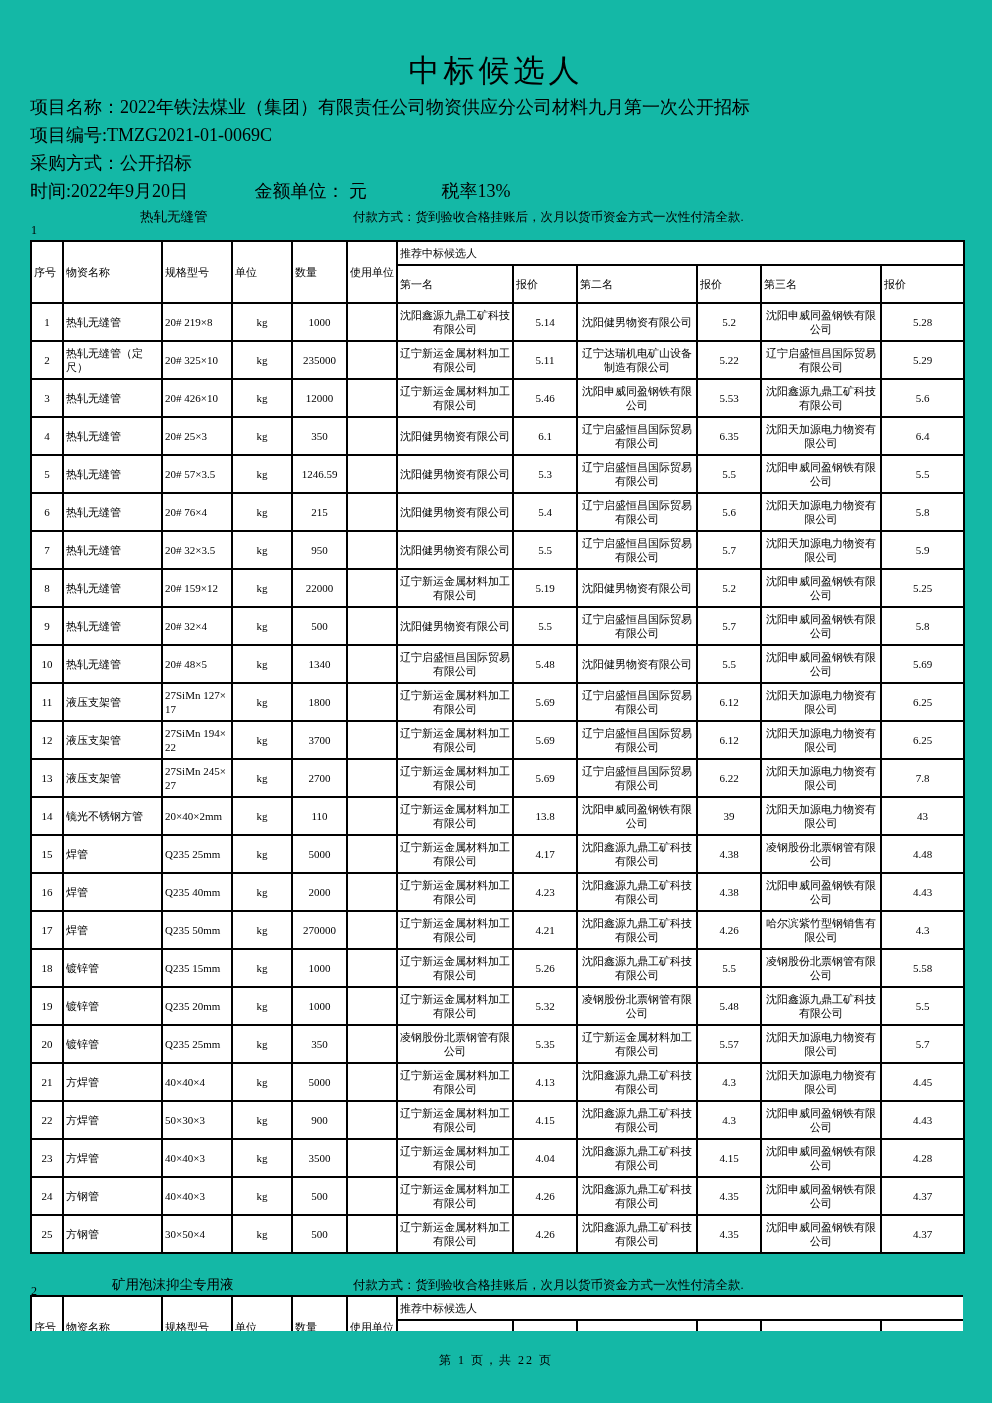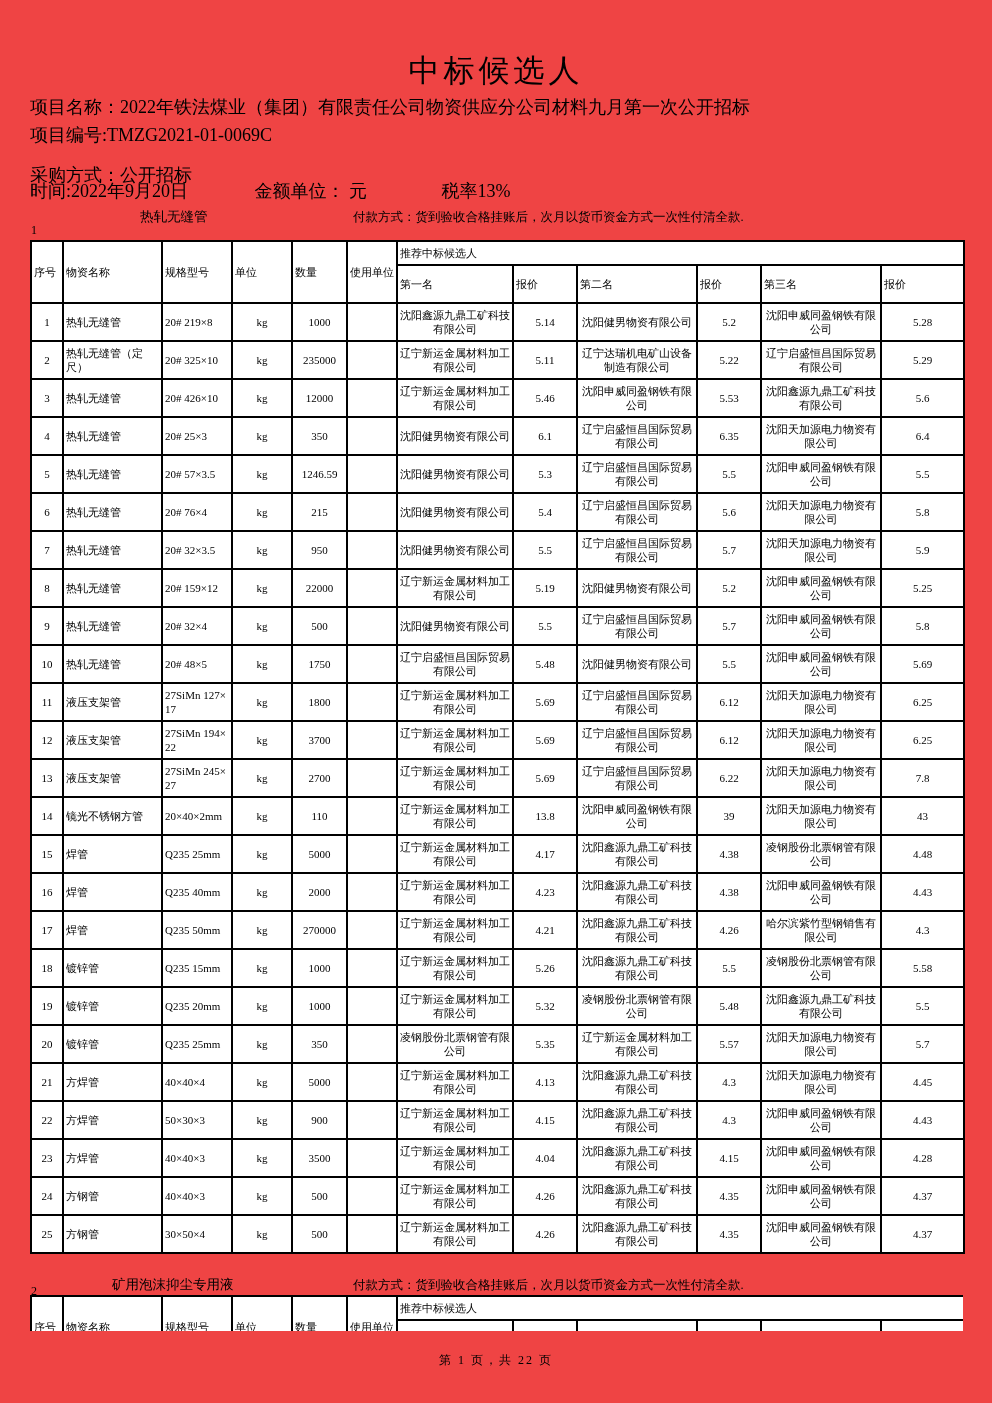--- a/index.html
+++ b/index.html
@@ -1,28 +1,28 @@
 <!DOCTYPE html>
 <html><head>
 <meta charset="utf-8">
 <style>
   html,body{margin:0;padding:0;background:#e8e8e8;}
   .page{
-    position:relative;width:992px;height:1403px;background:#ef4444;
+    position:relative;width:992px;height:1403px;background:#14b8a6;
     font-family:"Liberation Serif","DejaVu Serif",serif;color:#000;
     margin:0 auto;overflow:hidden;
   }
   .doc-title{
     position:absolute;top:50px;left:0;width:100%;text-align:center;
     font-size:31px;letter-spacing:4px;
   }
   .meta-line{position:absolute;left:30px;font-size:18px;white-space:nowrap;}
   .meta-1{top:95px;}
   .meta-2{top:123px;}
-  .meta-3{top:163px;}
+  .meta-3{top:151px;}
   .meta-4{top:179px;}
   .meta-4 .seg{display:inline-block;}
   .seg-amount{margin-left:62px;}
   .seg-tax{margin-left:70px;}
   .section-line{position:absolute;font-size:13.5px;white-space:nowrap;}
   .sec1-cat{left:140px;top:208px;}
   .sec1-pay{left:353px;top:209px;font-size:12.5px;}
   .sec1-idx{left:31px;top:223px;font-size:12px;}
   .sec2-cat{left:112px;top:1276px;}
   .sec2-pay{left:353px;top:1277px;font-size:12.5px;}
@@ -227,21 +227,21 @@
           <td class="a-c">辽宁启盛恒昌国际贸易有限公司</td>
           <td class="a-c">5.7</td>
           <td class="a-c">沈阳申威同盈钢铁有限公司</td>
           <td class="a-c">5.8</td>
         </tr>
         <tr>
           <td class="a-c">10</td>
           <td class="a-l">热轧无缝管</td>
           <td class="a-l">20# 48×5</td>
           <td class="a-c">kg</td>
-          <td class="a-r">1750</td>
+          <td class="a-r">1340</td>
           <td class="a-c"></td>
           <td class="a-c">辽宁启盛恒昌国际贸易有限公司</td>
           <td class="a-c">5.48</td>
           <td class="a-c">沈阳健男物资有限公司</td>
           <td class="a-c">5.5</td>
           <td class="a-c">沈阳申威同盈钢铁有限公司</td>
           <td class="a-c">5.69</td>
         </tr>
         <tr>
           <td class="a-c">11</td>

